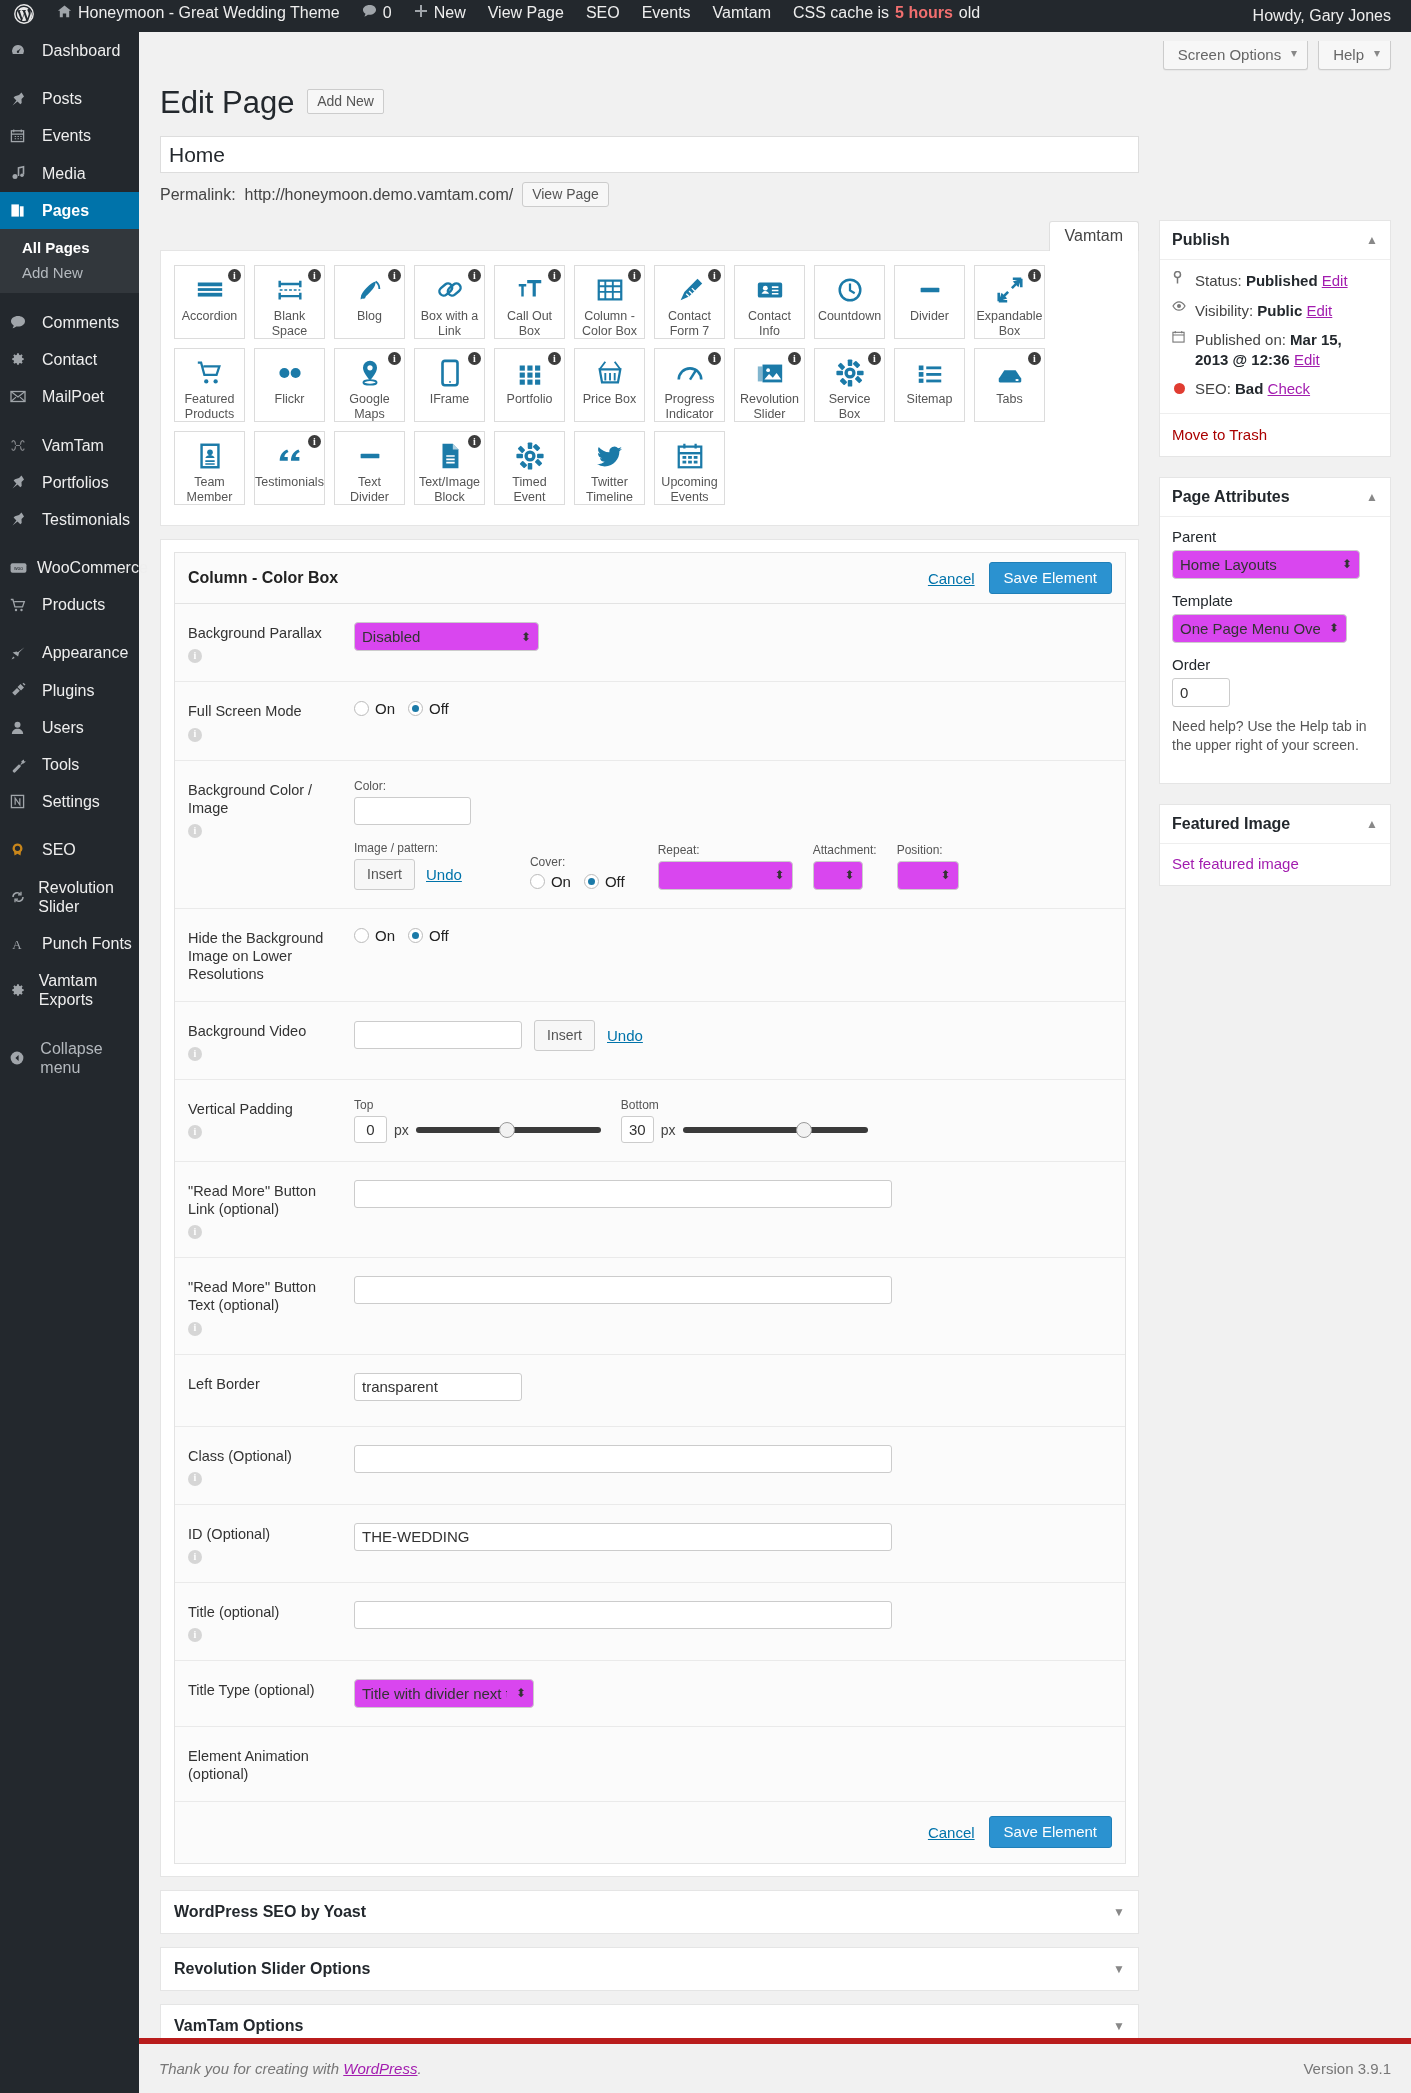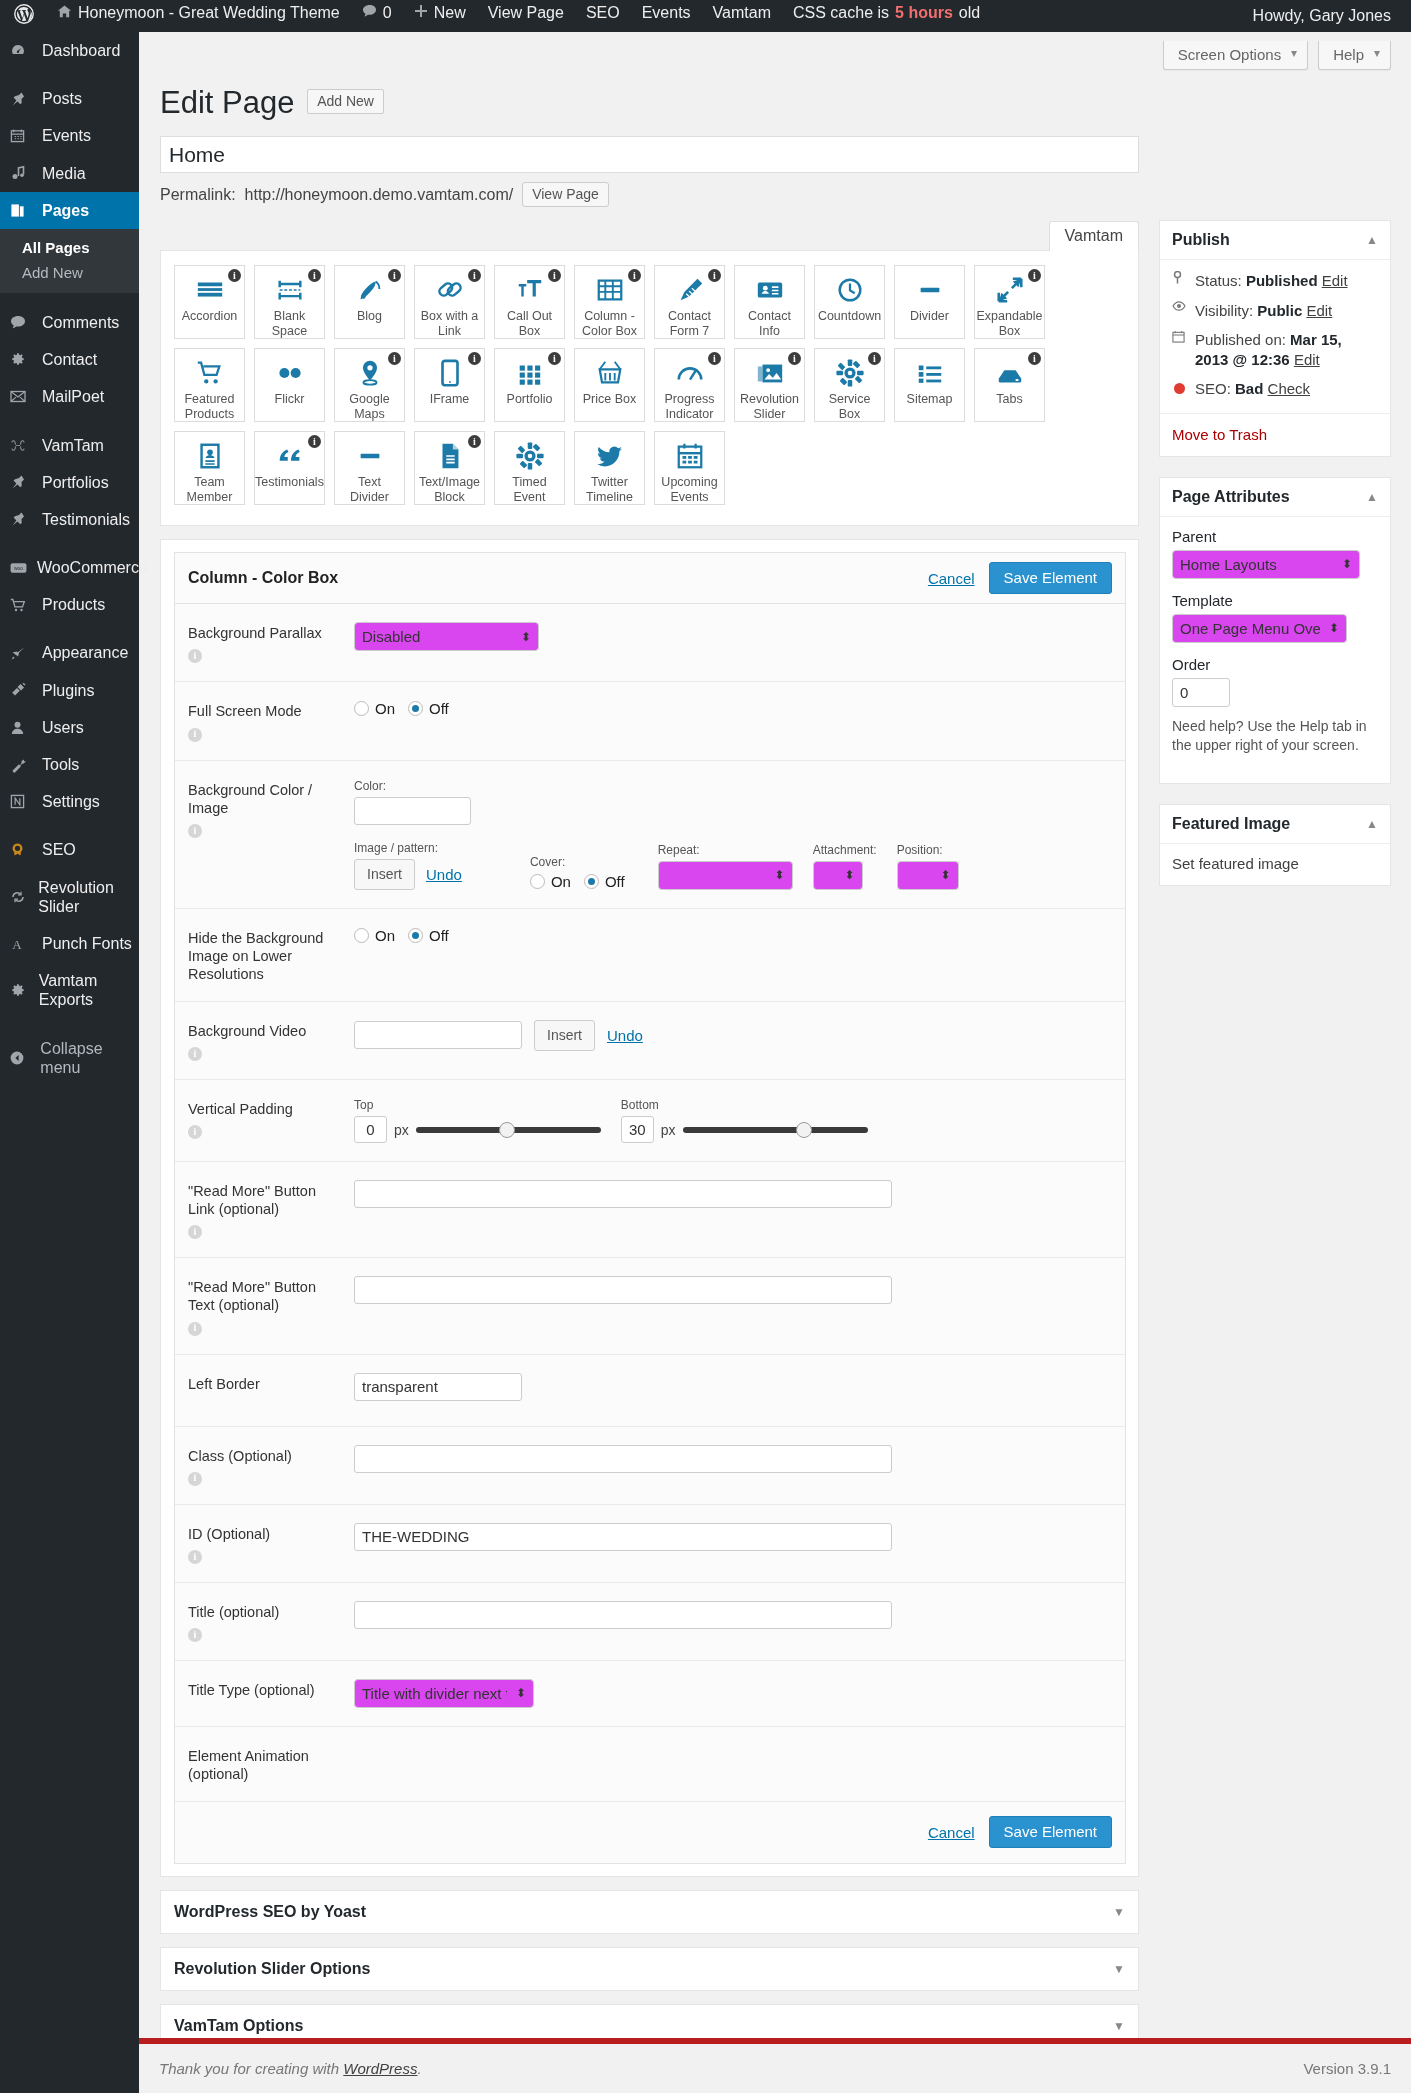--- a/index.html
+++ b/index.html
@@ -197,21 +197,21 @@
   .sbox { background:#fff; border:1px solid #e5e5e5; margin-bottom:20px; }
   .sbox-h {
     display:flex; align-items:center; padding:10px 12px;
     border-bottom:1px solid #eee; font-size:16px; font-weight:bold; color:#23282d;
   }
   .sbox-h .toggle { margin-left:auto; color:#888; font-size:12px; }
   .sbox-b { padding:11px 12px 13px; font-size:15px; color:#444; }
   .pub-line { display:flex; align-items:flex-start; gap:8px; margin-bottom:9px; line-height:1.35;}
   .pub-ico { color:#777; width:15px; text-align:center; flex:0 0 15px; }
   .pub-line b { color:#23282d; }
-  a.wlink { color:#404040; text-decoration:underline; }
+  a.wlink { color:#a21caf; text-decoration:underline; }
   .pub-foot { border-top:1px solid #eee; padding:11px 12px; }
   .trash { color:#a00; text-decoration:none; font-size:15px;}
   .seo-dot { width:11px; height:11px; border-radius:50%; background:#e03c31; display:inline-block; margin-top:4px;}
   .attr-lbl { font-size:15px; color:#23282d; margin:0 0 5px; }
   .attr-help { font-size:14px; color:#555; line-height:1.4; margin-top:10px;}
 
   
   .acc {
     background:#fff; border:1px solid #e5e5e5; margin-top:13px;
     padding:12px 13px; font-size:16px; font-weight:bold; color:#23282d;

